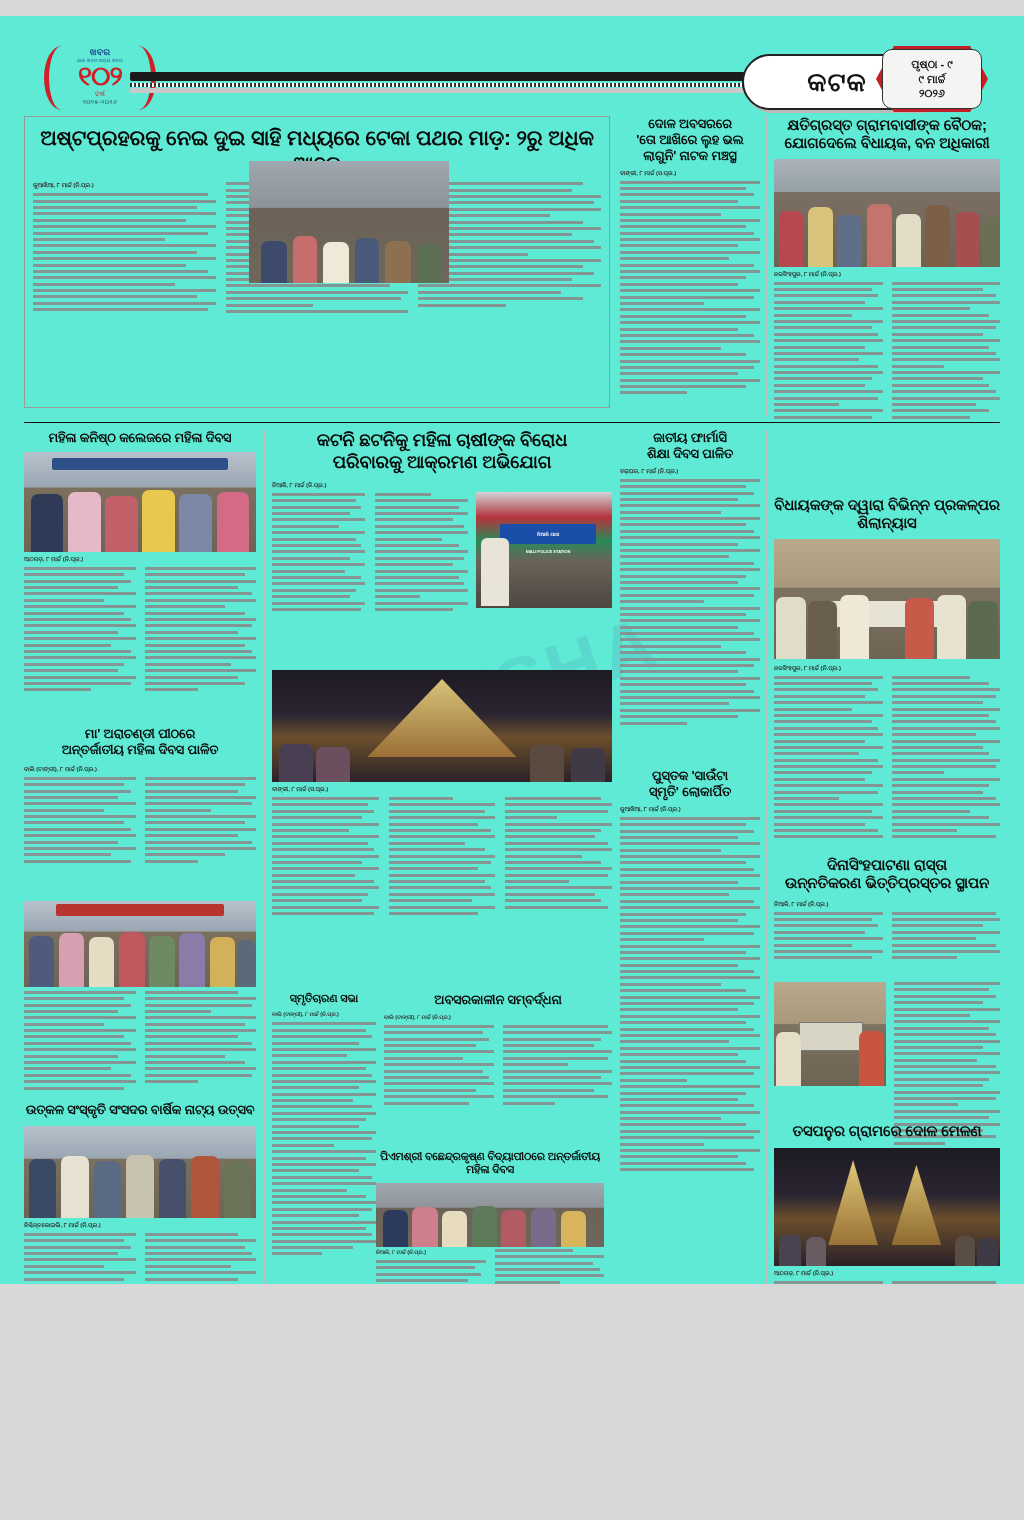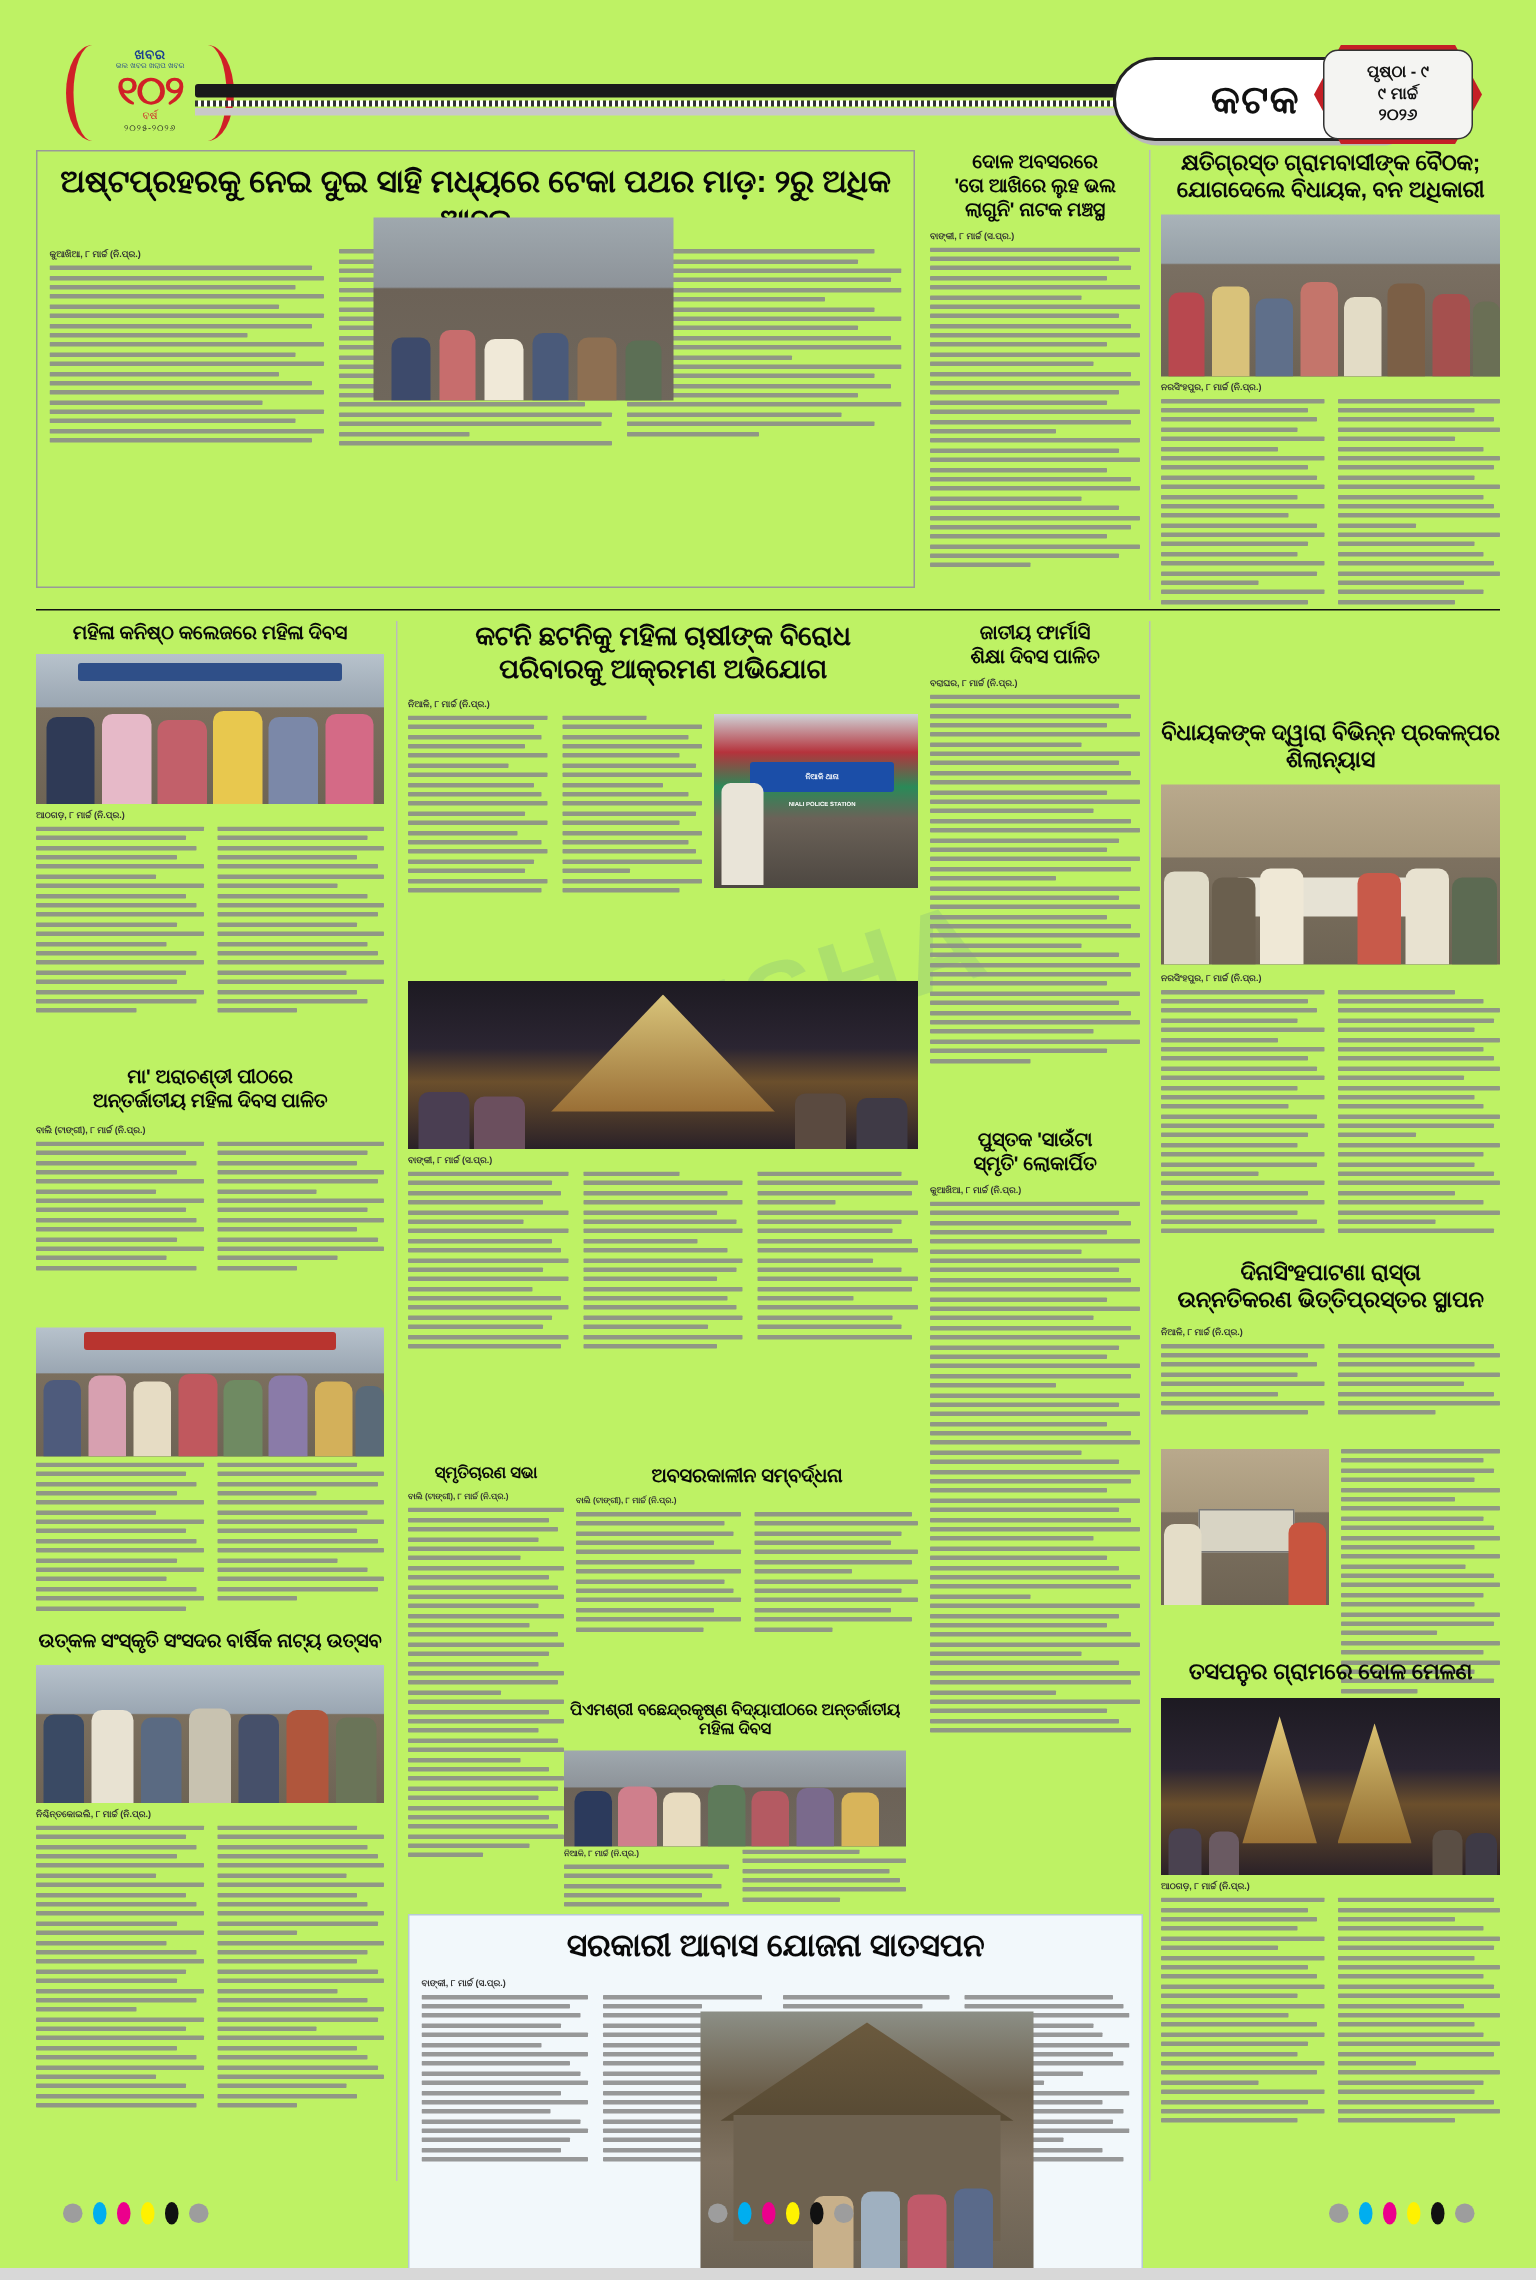--- a/index.html
+++ b/index.html
@@ -1,20 +1,20 @@
 <!DOCTYPE html>
 <html lang="or"><head>
 <meta charset="utf-8">
 <title>Newspaper Page</title>
 <style>
   html,body{margin:0;padding:0;background:#d8d8d8;}
   body{font-family:"Liberation Sans", sans-serif;}
   .page{
-    width:1024px;height:1512px;background:#bef264;position:relative;
-    margin:0 auto;overflow:hidden;box-sizing:border-box;
+    width:1024px;height:1268px;background:#5eead4;position:relative;
+    margin:16px auto;overflow:hidden;box-sizing:border-box;
   }
 
   
   .masthead{position:absolute;left:0;top:0;width:1024px;height:98px;}
   .logo-box{
     position:absolute;left:44px;top:30px;width:112px;height:64px;
   }
   .logo-brackets{
     position:absolute;inset:0;border-left:5px solid #d02027;border-right:5px solid #d02027;
     border-radius:22px/40px;

